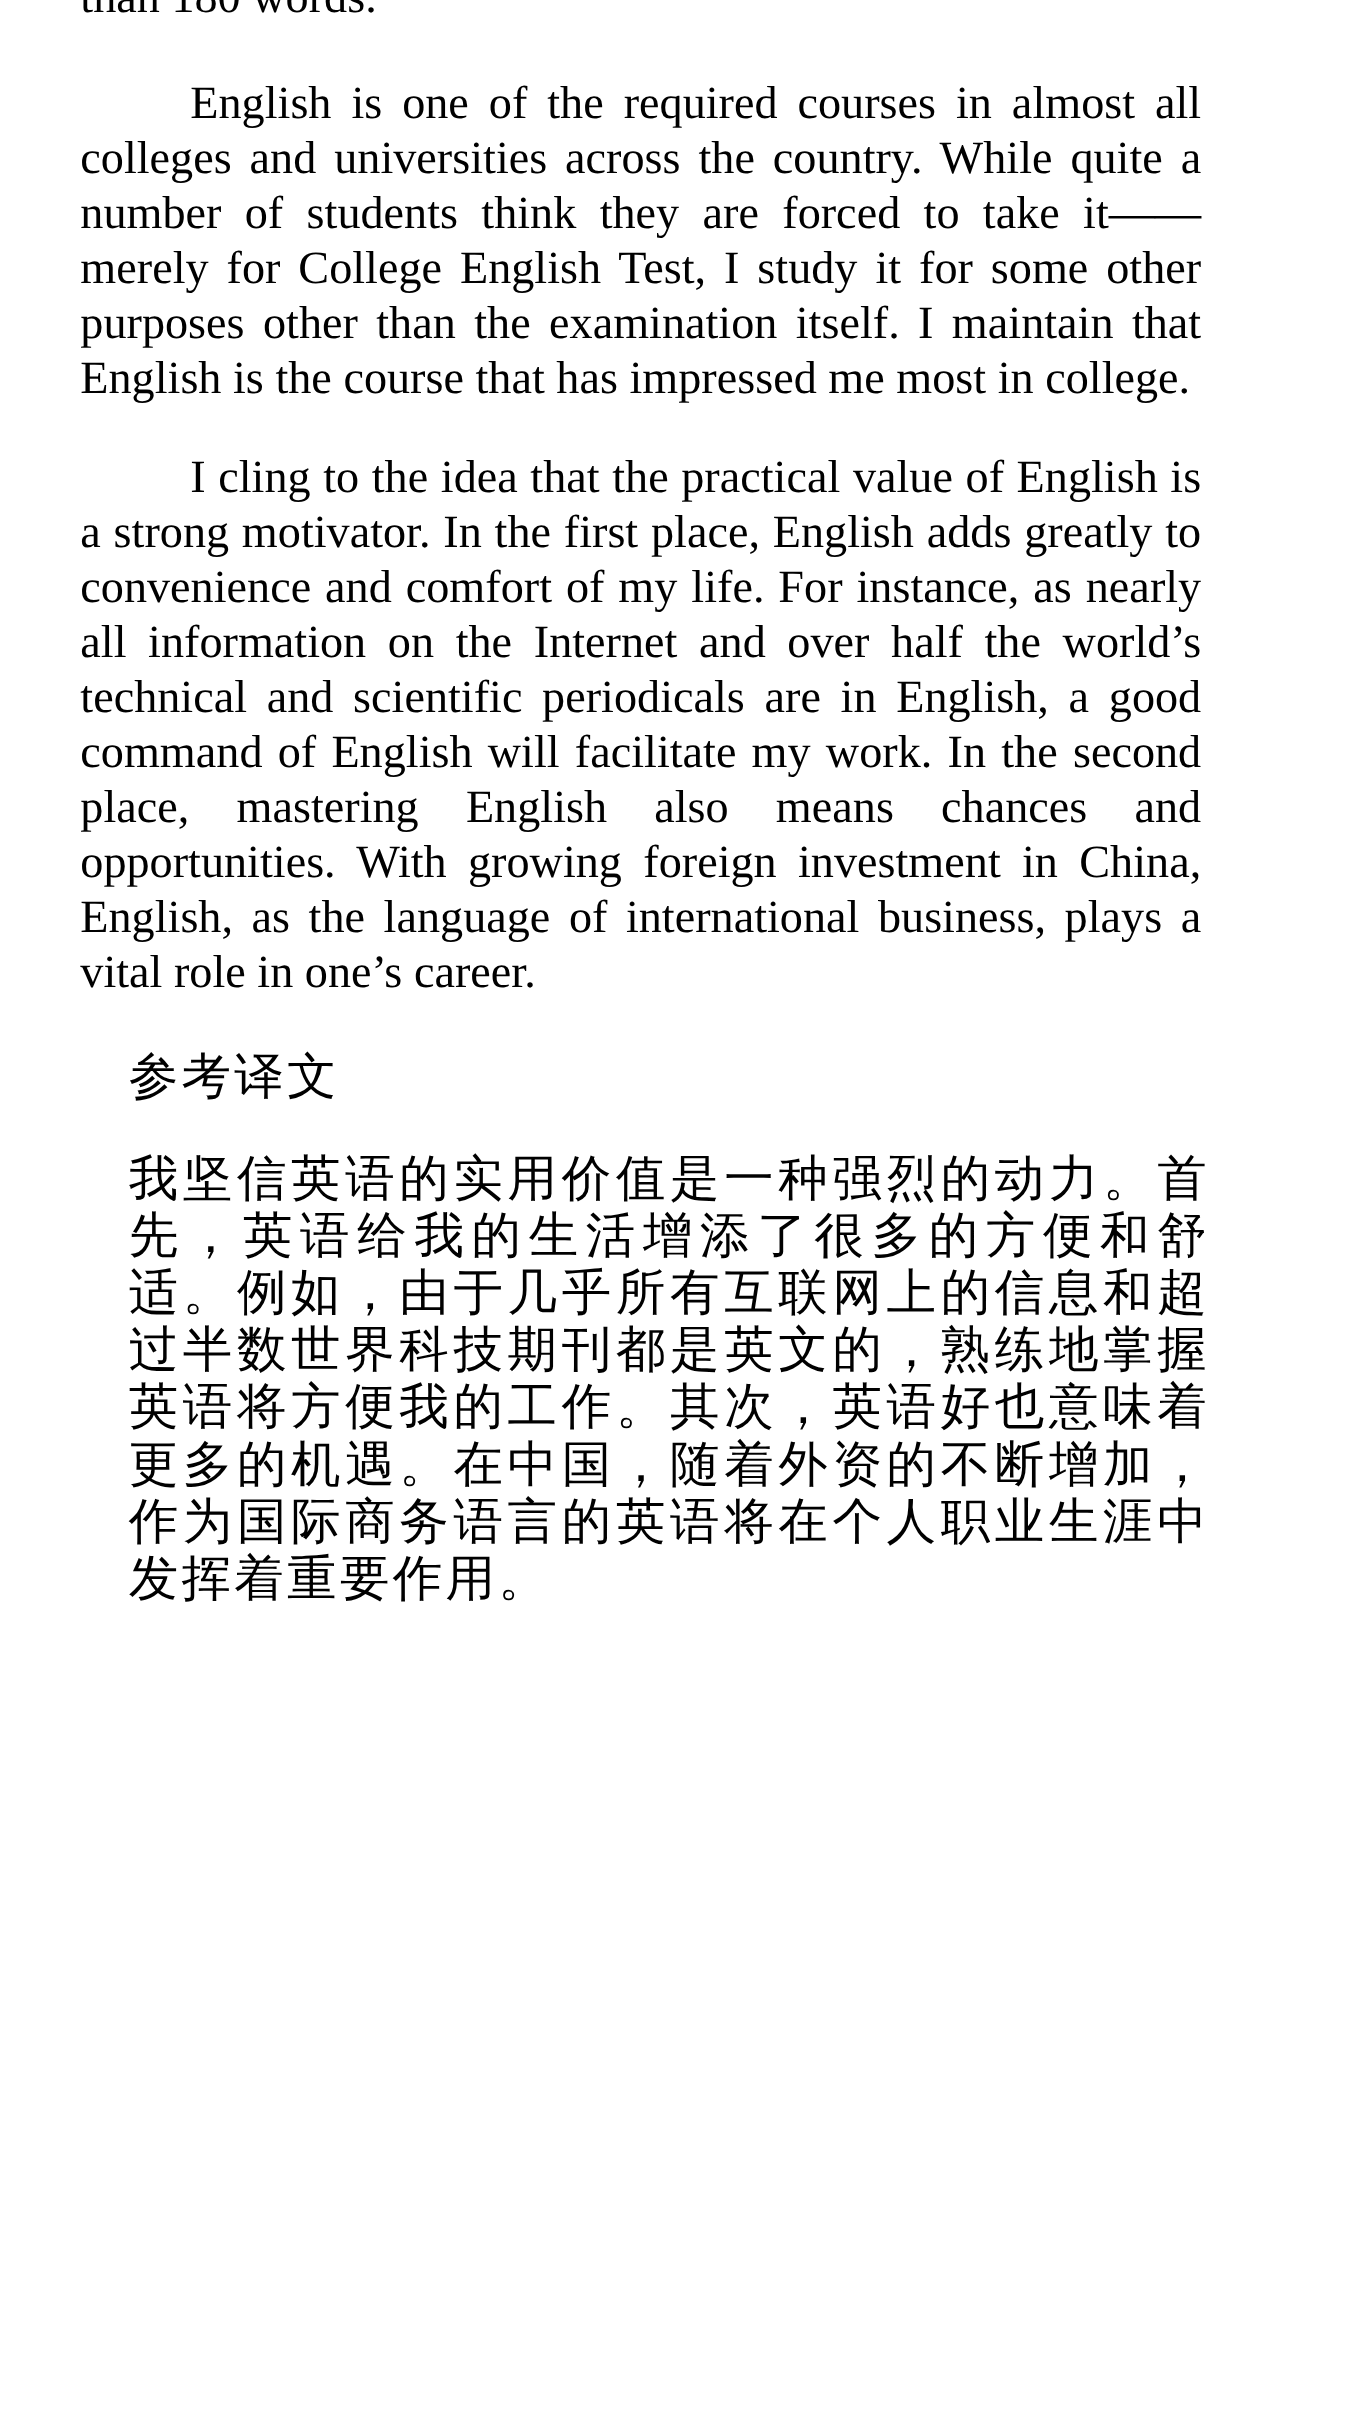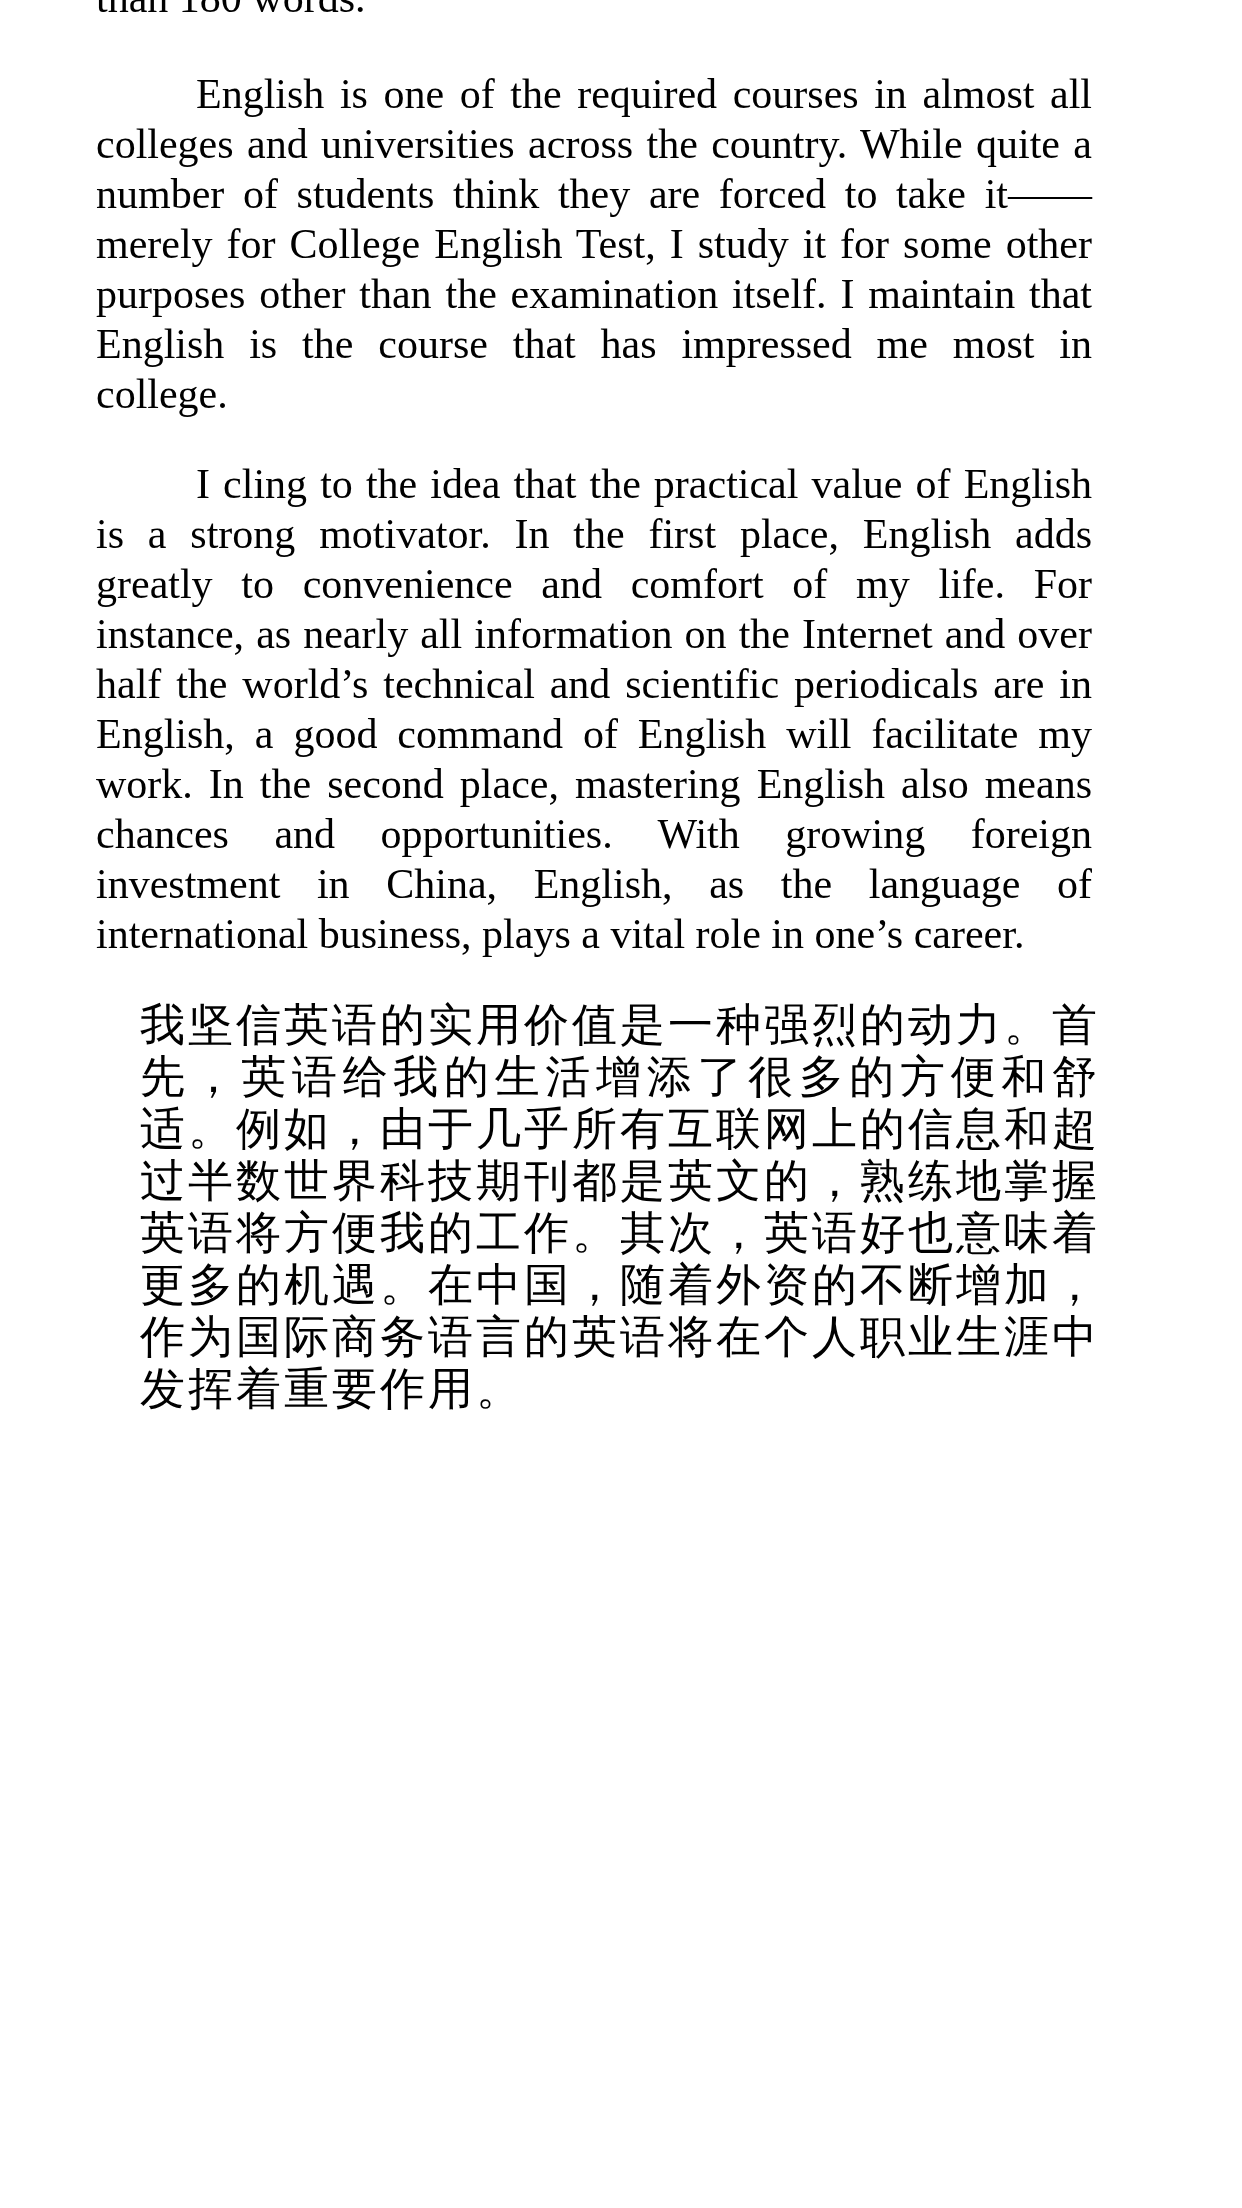--- a/index.html
+++ b/index.html
@@ -9,21 +9,21 @@
   }
   body {
     width: 1242px;
     height: 2208px;
     overflow: hidden;
   }
   .page {
     box-sizing: border-box;
     width: 1242px;
     height: 1876px;
-    padding: 0 150px 0 96px;
+    padding: 0 150px 0 73px;
     background: #ffffff;
     color: #000000;
     overflow: hidden;
   }
   
   .en {
     font-family: "Liberation Serif", serif;
     font-size: 42px;
     line-height: 50px;
     text-align: justify;
@@ -77,20 +77,21 @@
 
   <p class="en en-clipped">than 180 words.</p>
 
   <p class="en en-p1">English is one of the required courses in almost all colleges and universities across the country. While quite a number of students think they are forced to take it——merely for College English Test, I study it for some other purposes other than the examination itself. I maintain that English is the course that has impressed me most in college.</p>
 
   <p class="en en-p2">I cling to the idea that the practical value of English is a strong motivator. In the first place, English adds greatly to convenience and comfort of my life. For instance, as nearly all information on the Internet and over half the world’s technical and scientific periodicals are in English, a good command of English will facilitate my work. In the second place, mastering English also means chances and opportunities. With growing foreign investment in China, English, as the language of international business, plays a vital role in one’s career.</p>
 
 
   <div class="zh-block">
 
+    <p class="zh zh-heading">参考译文</p>
 
 
     <p class="zh zh-gap">我坚信英语的实用价值是一种强烈的动力。首先，英语给我的生活增添了很多的方便和舒适。例如，由于几乎所有互联网上的信息和超过半数世界科技期刊都是英文的，熟练地掌握英语将方便我的工作。其次，英语好也意味着更多的机遇。在中国，随着外资的不断增加，作为国际商务语言的英语将在个人职业生涯中发挥着重要作用。</p>
 
 
   </div>
 
 </div>
 
 </body></html>

